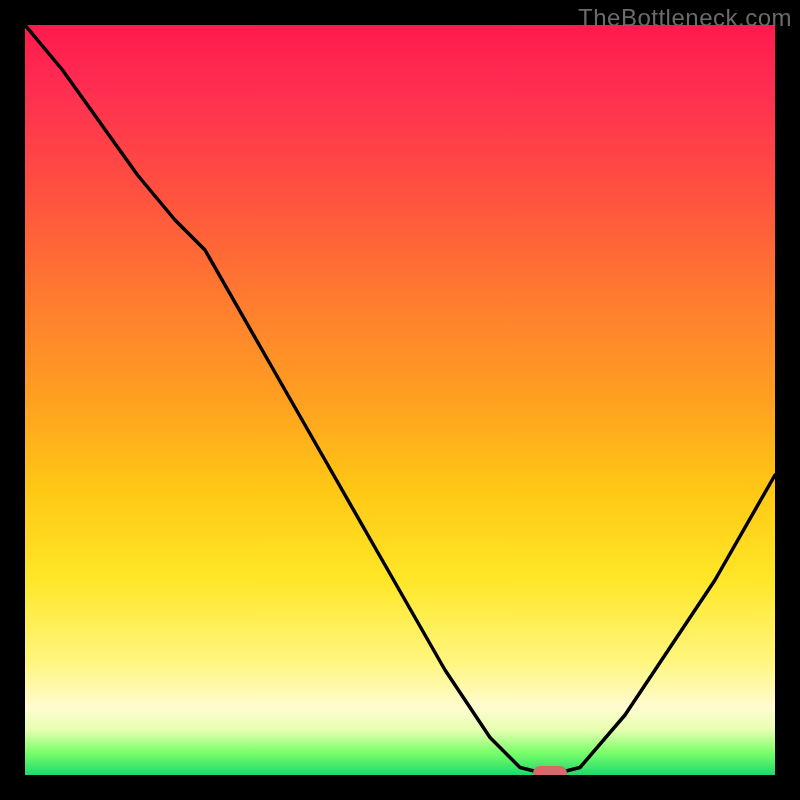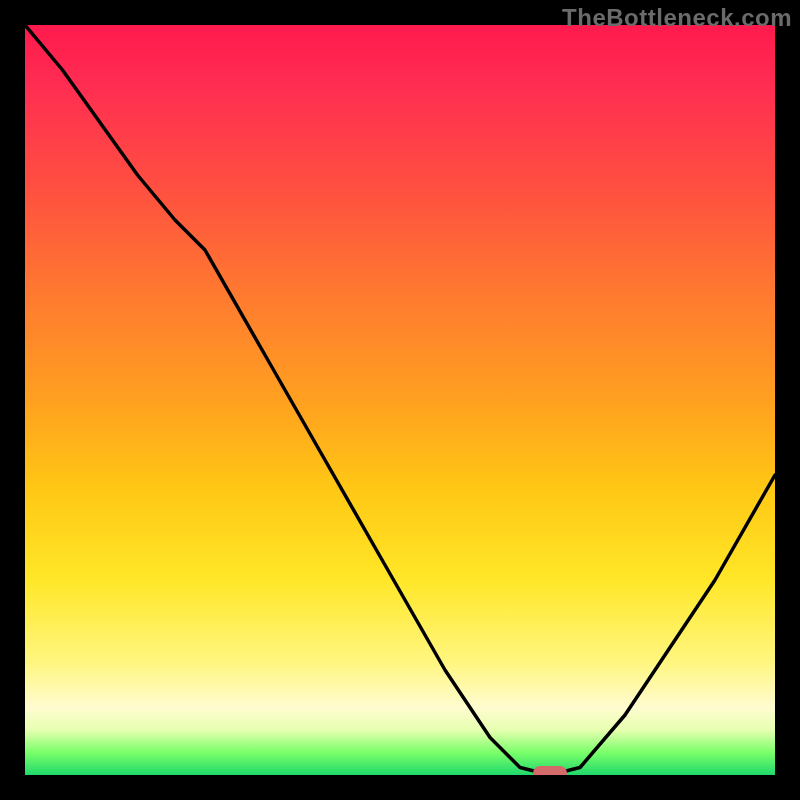--- a/index.html
+++ b/index.html
@@ -63,21 +63,21 @@
     border-radius: 7px;
     background: #d46a6a;
     transform: translate(-50%, -50%);
   }
   .watermark {
     position: absolute;
     top: 4px;
     right: 8px;
     font-family: Arial, Helvetica, sans-serif;
     font-size: 24px;
-    font-weight: 700;
+    font-weight: 400;
     color: #6b6b6b;
     letter-spacing: 0.5px;
   }
 </style>
 </head>
 <body>
 
 <div class="frame">
   <div class="plot-area">
     <div class="gradient"></div>

